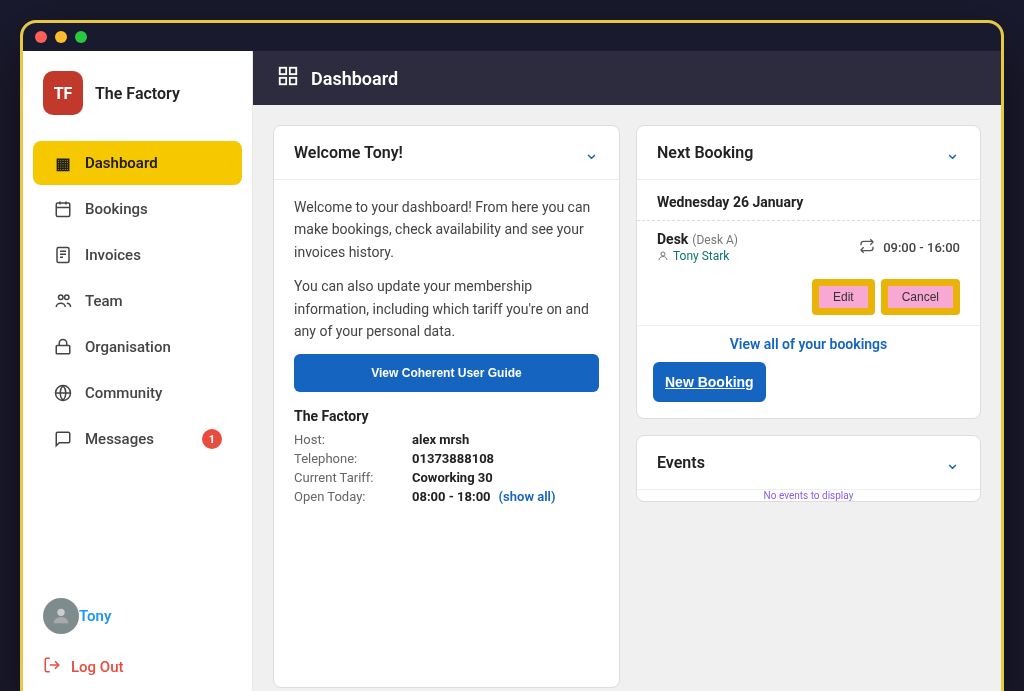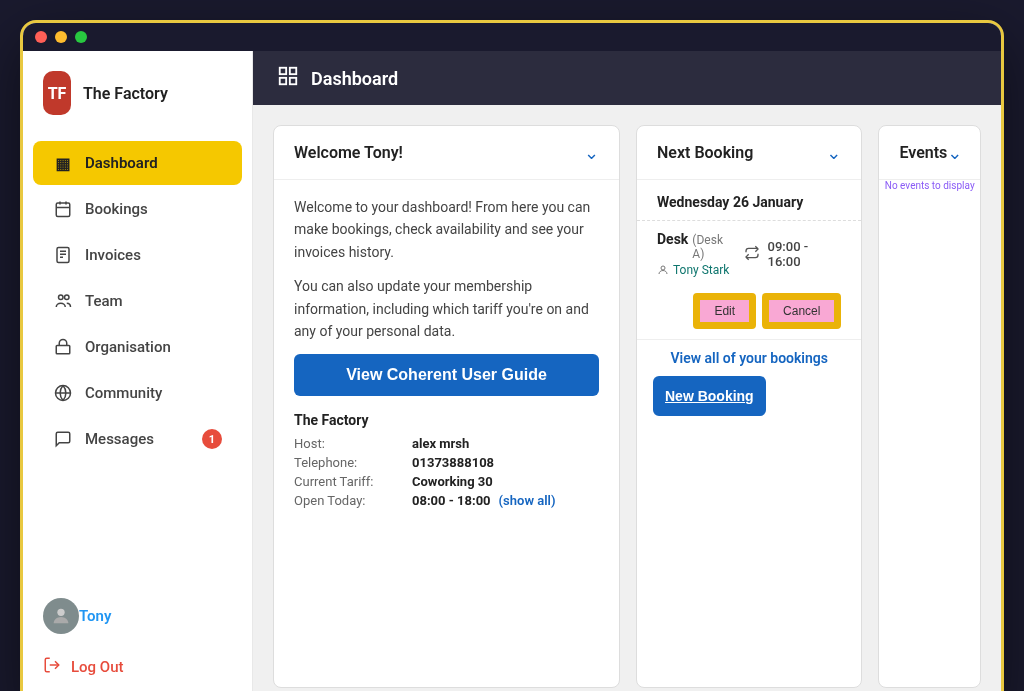--- a/index.html
+++ b/index.html
@@ -52,21 +52,21 @@
       padding: 20px 0;
       flex-shrink: 0;
     }
     .brand {
       display: flex;
       align-items: center;
       gap: 12px;
       padding: 0 20px 24px 20px;
     }
     .brand-logo {
-      width: 28px; height: 44px;
+      width: 40px; height: 44px;
       background: #c0392b;
       border-radius: 10px;
       display: flex; align-items: center; justify-content: center;
       color: #fff;
       font-weight: 700;
       font-size: 16px;
     }
     .brand-name {
       font-weight: 600;
       font-size: 16px;
@@ -237,21 +237,21 @@
       margin-bottom: 12px;
     }
     .btn-primary {
       display: block;
       width: 100%;
       background: #1565c0;
       color: #fff;
       border: none;
       border-radius: 6px;
       padding: 12px;
-      font-size: 16px;
+      font-size: 12px;
       font-weight: 600;
       cursor: pointer;
       text-align: center;
       margin-bottom: 16px;
     }
     .factory-info {
       font-size: 13px;
     }
     .factory-name {
       font-weight: 700;
@@ -519,21 +519,21 @@
                 </div>
                 <div class="info-row">
                   <span class="info-label">Open Today:</span>
                   <span class="info-value">08:00 - 18:00</span>
                   <span class="info-link">(show all)</span>
                 </div>
               </div>
             </div>
           </div>
 
-          <div style="display:flex;flex-direction:row;flex:1;gap:16px;">
+          <div style="display:flex;flex-direction:column;flex:1;gap:16px;">
 
             <div class="card">
               <div class="card-header">
                 <span class="card-title">Next Booking</span>
                 <span class="chevron-icon">⌄</span>
               </div>
               <div class="booking-date">Wednesday 26 January</div>
               <div class="booking-item">
                 <div>
                   <div style="display:flex;align-items:baseline;gap:4px;">

